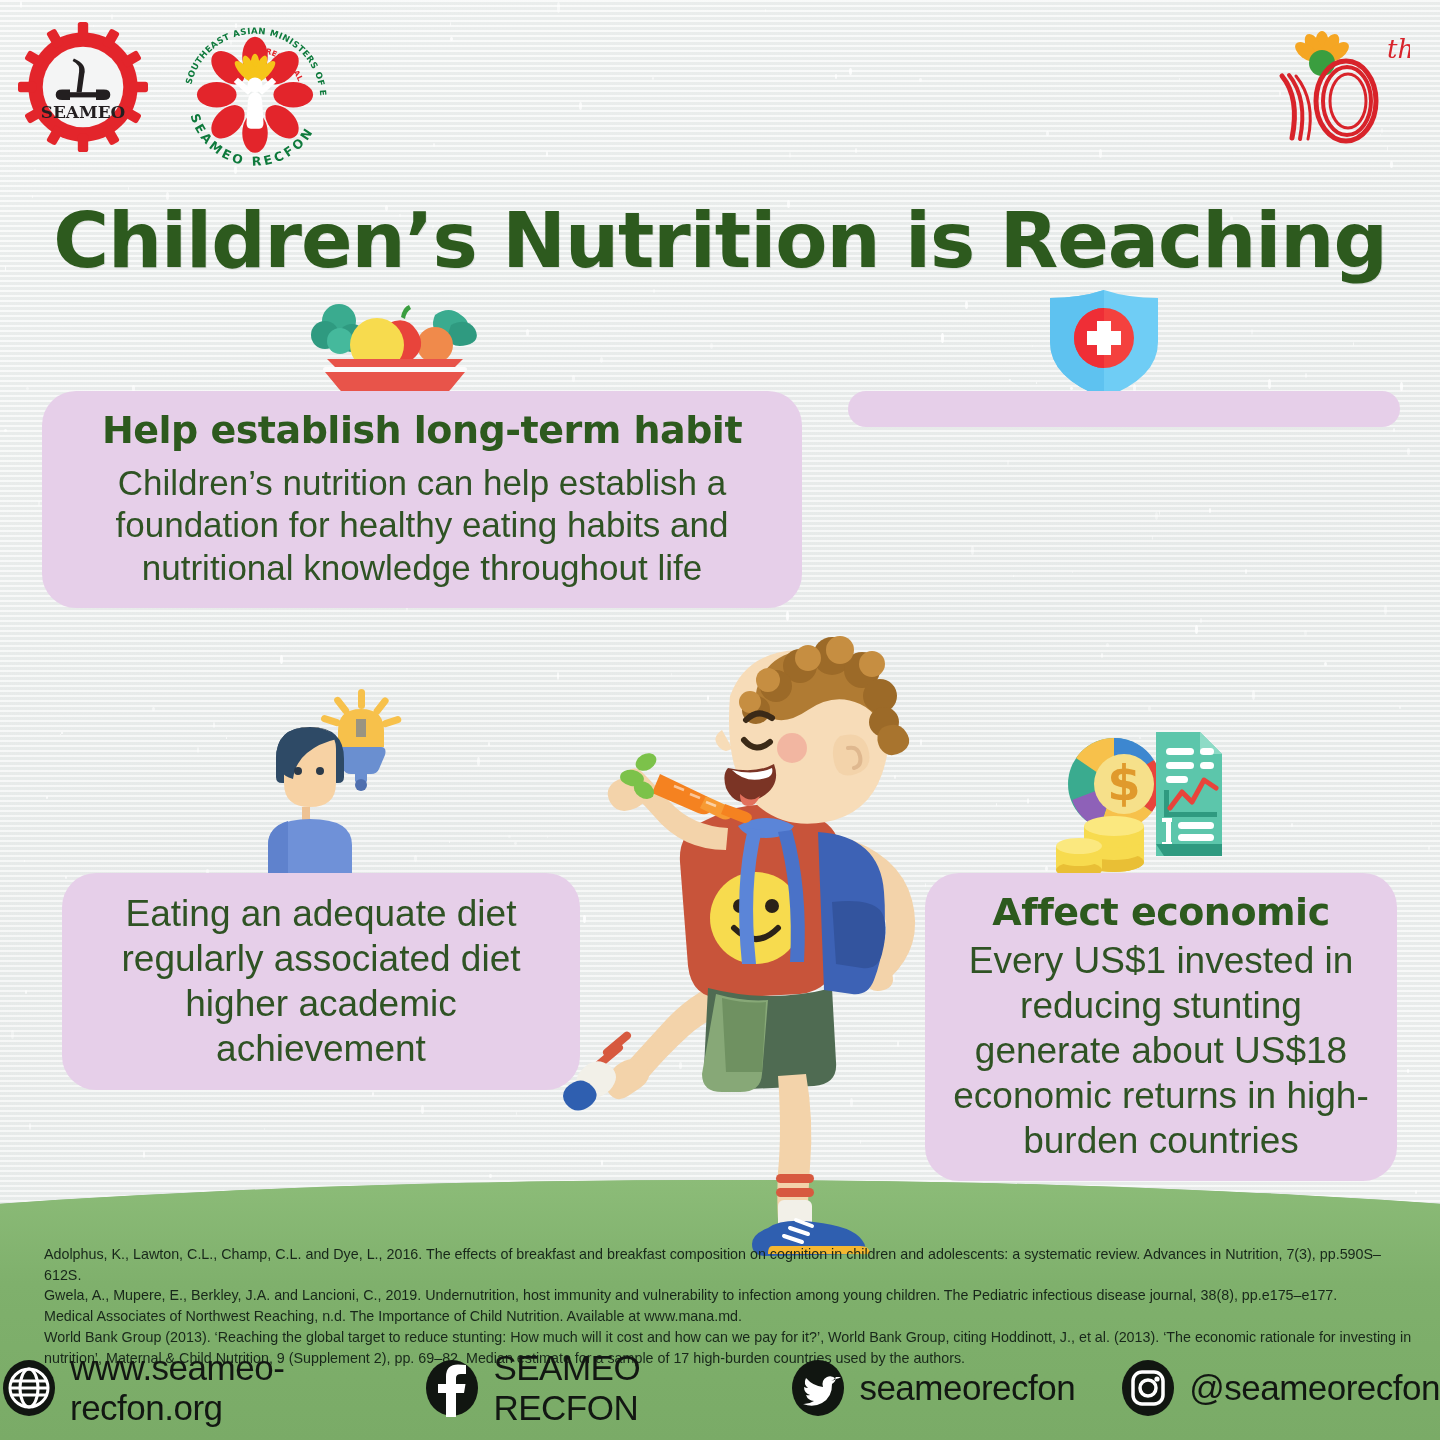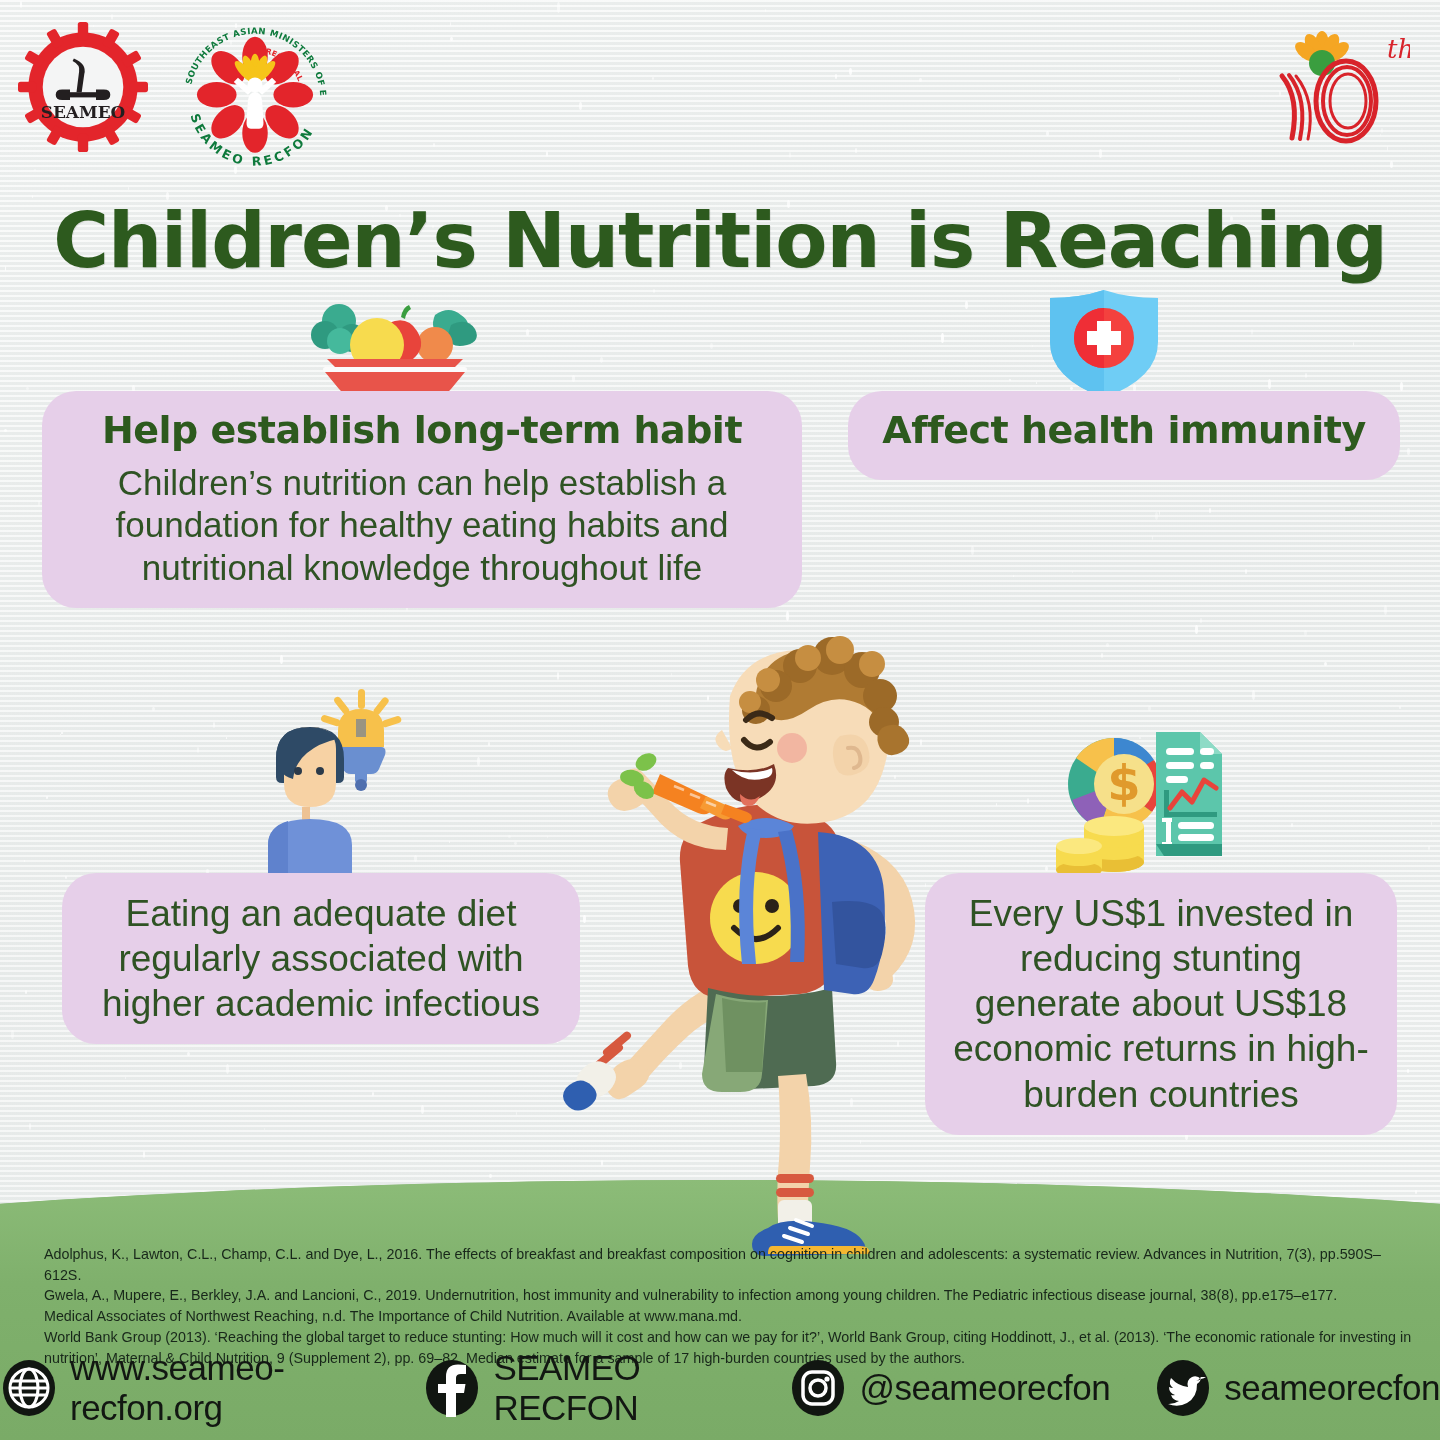--- a/index.html
+++ b/index.html
@@ -649,28 +649,28 @@
   <path d="M192 134 q22 6 40-2 q2 8 -6 10 q-20 6 -34-8z" fill="#ffffff"></path>
   <path d="M200 158 q10 10 20 2 q-4 10 -12 10 q-8 0 -8-12z" fill="#e2705c"></path>
 </svg>
 
 <div class="card" id="card1">
   <div class="h">Help establish long-term habit</div>
   <div class="b">Children’s nutrition can help establish a foundation for healthy eating habits and nutritional knowledge throughout life</div>
 </div>
 
 <div class="card" id="card2">
-  <div class="h">Affect health immunity</div>
 </div>
 
 <div class="card" id="card3">
-  <div class="b">Eating an adequate diet regularly associated with higher academic infectious</div>
+  <div class="b">Eating an adequate diet regularly associated diet higher academic achievement</div>
 </div>
 
 <div class="card" id="card4">
+  <div class="h">Affect economic</div>
   <div class="b">Every US$1 invested in reducing stunting generate about US$18 economic returns in high-burden countries</div>
 </div>
 
 <div id="refs">
   <p>Adolphus, K., Lawton, C.L., Champ, C.L. and Dye, L., 2016. The effects of breakfast and breakfast composition on cognition in children and adolescents: a systematic review. Advances in Nutrition, 7(3), pp.590S–612S.</p>
   <p>Gwela, A., Mupere, E., Berkley, J.A. and Lancioni, C., 2019. Undernutrition, host immunity and vulnerability to infection among young children. The Pediatric infectious disease journal, 38(8), pp.e175–e177.</p>
   <p>Medical Associates of Northwest Reaching, n.d. The Importance of Child Nutrition. Available at www.mana.md.</p>
   <p>World Bank Group (2013). ‘Reaching the global target to reduce stunting: How much will it cost and how can we pay for it?’, World Bank Group, citing Hoddinott, J., et al. (2013). ‘The economic rationale for investing in nutrition’, Maternal &amp; Child Nutrition, 9 (Supplement 2), pp. 69–82. Median estimate for a sample of 17 high-burden countries used by the authors.</p>
 </div>
 
@@ -690,28 +690,28 @@
     <svg class="fic" viewBox="0 0 58 58">
       <ellipse cx="29" cy="29" rx="26" ry="28" fill="#111611"></ellipse>
       <path d="M33 58 V34 h8 l1.5-9H33v-6q0-4 5-4h5v-9q-3-.5-8-.5 -12 0-12 12v7.5h-8V34h8v24z" fill="#ffffff"></path>
     </svg>
     <span class="txt">SEAMEO RECFON</span>
   </div>
 
   <div class="fitem">
     <svg class="fic" viewBox="0 0 58 58">
       <ellipse cx="29" cy="29" rx="26" ry="28" fill="#111611"></ellipse>
+      <path d="M47 18q-2 3-5 4 3-.5 5-2-1 3-4 5 .4 13-10 19-9 5-19 1 6 .3 11-3-6-.3-8-6 2 .4 4 0-6-2-6-8 2 1 4 1-5-4-2-10 7 8 17 9-2-7 4-10 5-2 9 2 3-.5 5-2z" fill="#ffffff"></path>
+    </svg>
+    <span class="txt">seameorecfon</span>
+  </div>
+
+  <div class="fitem">
+    <svg class="fic" viewBox="0 0 58 58">
+      <ellipse cx="29" cy="29" rx="26" ry="28" fill="#111611"></ellipse>
       <rect x="14" y="13" width="30" height="32" rx="9" fill="none" stroke="#ffffff" stroke-width="3.5"></rect>
       <circle cx="29" cy="29" r="8" fill="none" stroke="#ffffff" stroke-width="3.5"></circle>
       <circle cx="38" cy="20" r="2.6" fill="#ffffff"></circle>
     </svg>
     <span class="txt">@seameorecfon</span>
   </div>
 
-  <div class="fitem">
-    <svg class="fic" viewBox="0 0 58 58">
-      <ellipse cx="29" cy="29" rx="26" ry="28" fill="#111611"></ellipse>
-      <path d="M47 18q-2 3-5 4 3-.5 5-2-1 3-4 5 .4 13-10 19-9 5-19 1 6 .3 11-3-6-.3-8-6 2 .4 4 0-6-2-6-8 2 1 4 1-5-4-2-10 7 8 17 9-2-7 4-10 5-2 9 2 3-.5 5-2z" fill="#ffffff"></path>
-    </svg>
-    <span class="txt">seameorecfon</span>
-  </div>
-
 </div>
 
 </body></html>

